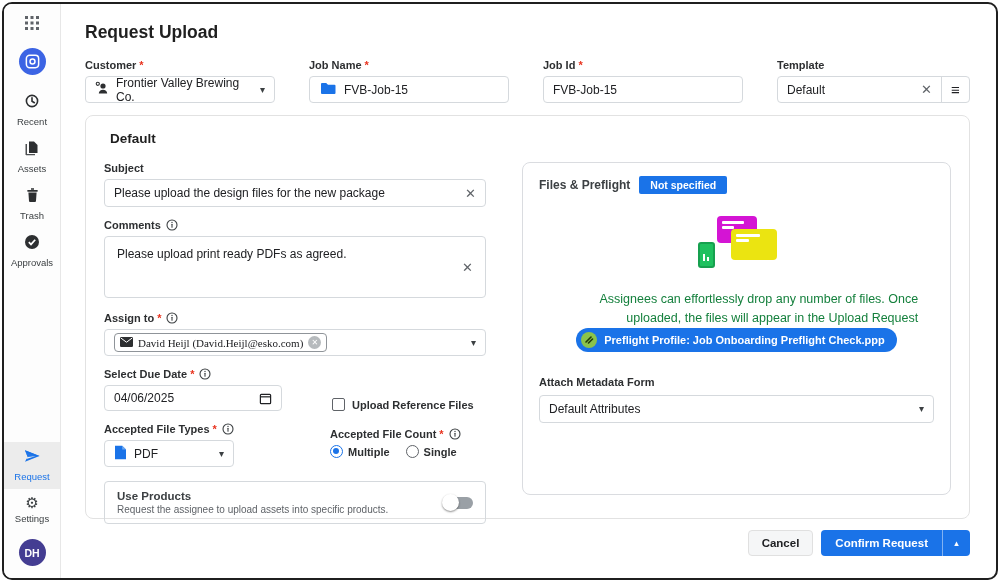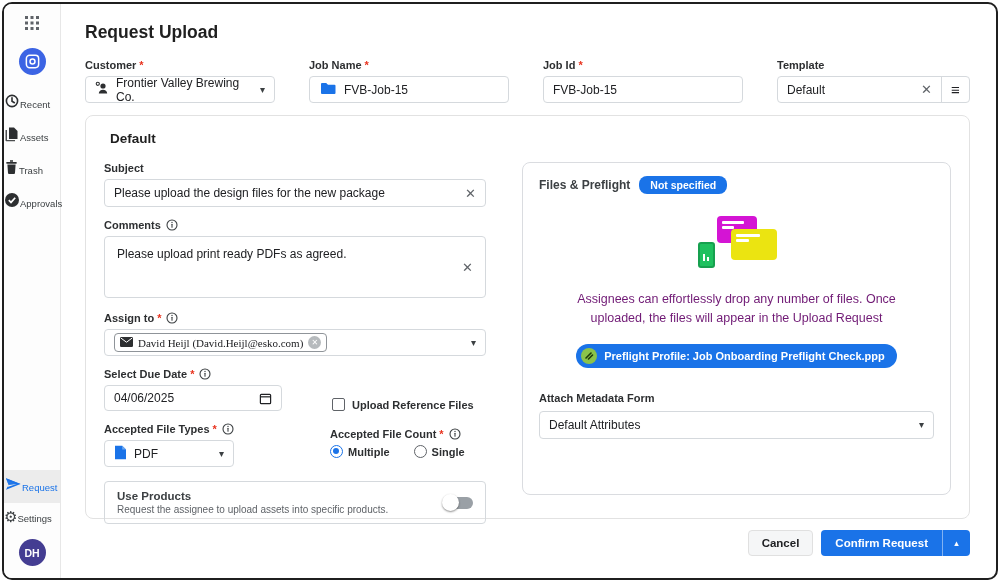--- a/index.html
+++ b/index.html
@@ -20,21 +20,21 @@
     display: flex; flex-direction: column; align-items: center;
     padding-top: 12px; flex-shrink: 0;
   }
   .apps-grid { color:#5f6368; margin-bottom: 14px; cursor: pointer; }
   .logo-circle {
     width: 27px; height: 27px; border-radius: 50%;
     background: #3c64e4; display:flex; align-items:center; justify-content:center;
     margin-bottom: 12px; cursor: pointer;
   }
   .nav-item {
-    display:flex; flex-direction:row; align-items:center;
+    display:flex; flex-direction:column; align-items:center;
     width: 100%; padding: 6px 0 7px; cursor: pointer; color:#3c4043;
   }
   .nav-item .nav-label { font-size: 9.5px; color:#3c4043; margin-top: 3px; }
   .nav-item.active { background:#ececec; }
   .nav-item.active .nav-label { color:#1a73e8; }
   .sidebar .spacer { flex: 1; }
   .avatar {
     width: 27px; height: 27px; border-radius: 50%; background:#443d92;
     color:#fff; font-size: 10.5px; font-weight: bold;
     display:flex; align-items:center; justify-content:center;
@@ -91,21 +91,21 @@
     width: 13px; height: 13px; border-radius: 50%; background:#b6babd;
     color:#fff; font-size: 8px; display:flex; align-items:center; justify-content:center;
     cursor:pointer;
   }
   .row2 { display:flex; align-items:flex-end; }
   .date-wrap { width: 178px; margin-right: 50px; }
   .chk-row { display:flex; align-items:center; gap:7px; cursor:pointer; }
   .chk { width: 13px; height: 13px; border: 1.6px solid #5f6368; border-radius: 2px; background:#fff; }
   .chk-label { font-size: 11px; font-weight: 700; color:#2d2f31; }
   .ft-wrap { width: 130px; margin-right: 96px; }
-  .radio-row { display:flex; gap: 24px; margin-top: 4px; }
+  .radio-row { display:flex; gap: 16px; margin-top: 4px; }
   .radio-opt { display:flex; align-items:center; gap: 5px; cursor:pointer; }
   .radio { width: 13px; height: 13px; border-radius:50%; border: 1.6px solid #5f6368; position:relative; }
   .radio.sel { border-color:#1a73e8; }
   .radio.sel::after {
     content:""; position:absolute; left:2.2px; top:2.2px; width:6px; height:6px;
     border-radius:50%; background:#1a73e8;
   }
   .radio-label { font-size: 11px; font-weight: 700; color:#2d2f31; }
   .products-card {
     border: 1px solid #d5d9dd; border-radius: 4px;
@@ -120,21 +120,21 @@
   }
   
   .right-panel {
     flex: 1; border: 1px solid #dadce0; border-radius: 8px;
     padding: 13px 16px; height: 333px;
   }
   .rp-head { display:flex; align-items:center; gap: 9px; margin-bottom: 22px; }
   .rp-title { font-size: 12px; font-weight: 700; color:#3c4043; }
   .badge {
     background:#1a73e8; color:#fff; font-size: 10.5px; font-weight: 700;
-    padding: 3px 11px; border-radius: 8px;
+    padding: 3px 11px; border-radius: 2px;
   }
   .illus { position:relative; width: 96px; height: 58px; margin: 0 auto 16px; }
   .illus .card-m {
     position:absolute; left: 28px; top: 0; width: 40px; height: 27px;
     background:#d414d4; border-radius: 4px;
   }
   .illus .card-m i { position:absolute; display:block; background:#fff; border-radius:1px; height:3px; }
   .illus .card-m i:nth-child(1){ left:5px; top:5px; width:22px; }
   .illus .card-m i:nth-child(2){ left:5px; top:10px; width:12px; }
   .illus .card-y {
@@ -145,22 +145,22 @@
   .illus .card-y i:nth-child(1){ left:5px; top:5px; width:24px; }
   .illus .card-y i:nth-child(2){ left:5px; top:10px; width:13px; }
   .illus .file-g {
     position:absolute; left: 9px; top: 26px; width: 17px; height: 26px;
     background:#1fc15f; border-radius: 3px; border: 2px solid #17a04f;
   }
   .illus .file-g i { position:absolute; display:block; background:#fff; }
   .illus .file-g i:nth-child(1){ left:3px; bottom:5px; width:2.5px; height:7px; }
   .illus .file-g i:nth-child(2){ left:7px; bottom:5px; width:2.5px; height:4px; }
   .rp-desc {
-    font-size: 12.5px; color:#701a75; text-align:center; line-height: 1.5;
-    width: 92%; margin: 0 auto 16px;
+    font-size: 12.5px; color:#15803d; text-align:right; line-height: 1.5;
+    width: 92%; margin: 0 auto 0;
   }
   .pf-pill {
     display:flex; align-items:center; gap: 7px; width: fit-content;
     margin: 0 auto 24px; background:#1a73e8; color:#fff;
     border-radius: 13px; padding: 4px 12px 4px 5px;
     font-size: 11px; font-weight: 700; cursor:pointer;
   }
   .pf-ic {
     width: 16px; height: 16px; border-radius: 50%;
     background: #8bc34a; display:flex; align-items:center; justify-content:center;

